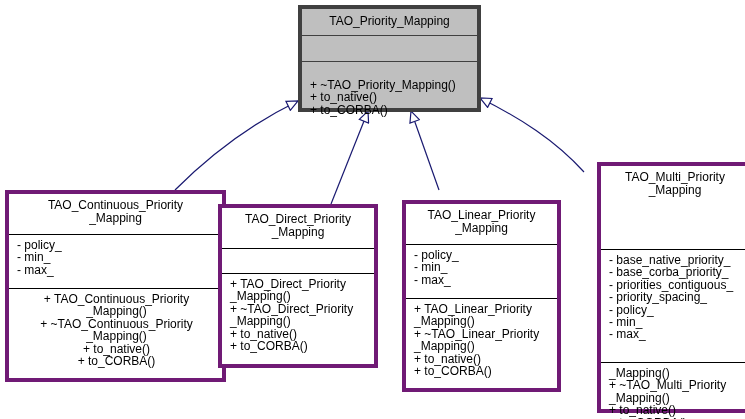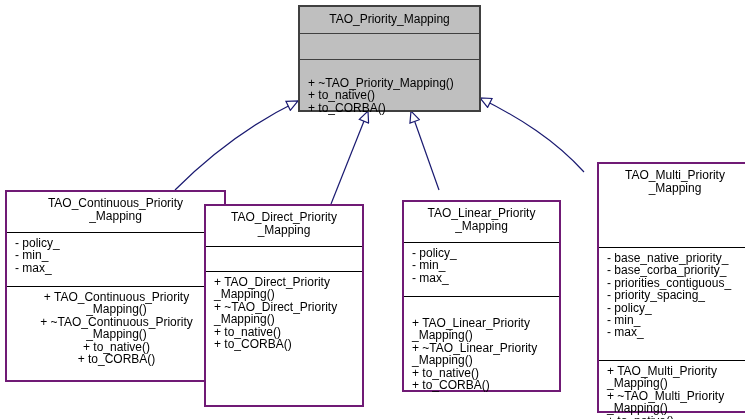--- a/index.html
+++ b/index.html
@@ -1,18 +1,18 @@
 <!DOCTYPE html>
 <html><head>
   <meta charset="utf-8">
   <style>
     html, body { margin: 0; padding: 0; background: #ffffff; }
     body { width: 745px; height: 419px; position: relative; overflow: hidden;
            font-family: "Liberation Sans", sans-serif; font-size: 12px; color: #000; }
-    .cls { position: absolute; border: 2px solid #701a75; background: #fff; box-sizing: border-box; }
+    .cls { position: absolute; border: 4px solid #701a75; background: #fff; box-sizing: border-box; }
     .cls.base { background: #bfbfbf; border-color: #404040; }
     .cls .sec { border-top: 1px solid #000; box-sizing: border-box; padding: 2px 6px 2px 8px; line-height: 12.4px; }
     .cls.base .sec { border-top-color: #404040; }
     .cls .title { border-top: none; text-align: center; padding: 5px 6px 4px 6px; line-height: 13px; }
     .cls .sec .line { display: block; white-space: nowrap; }
     .cls .title .line { white-space: nowrap; }
     svg.edges { position: absolute; left: 0; top: 0; }
   </style>
 </head>
 <body>
@@ -54,21 +54,21 @@
   <div class="sec" style="padding-top:4px;text-align:center;">
     <span class="line">+ TAO_Continuous_Priority</span>
     <span class="line">_Mapping()</span>
     <span class="line">+ ~TAO_Continuous_Priority</span>
     <span class="line">_Mapping()</span>
     <span class="line">+ to_native()</span>
     <span class="line">+ to_CORBA()</span>
   </div>
 </div>
 
-<div class="cls" style="left:204px; top:204px; width:160px; height:203px;">
+<div class="cls" style="left:218px; top:204px; width:160px; height:164px;">
   <div class="sec title" style="height:40px;">
     <span class="line" style="display:block">TAO_Direct_Priority</span>
     <span class="line" style="display:block">_Mapping</span>
   </div>
   <div class="sec" style="height:25px;"></div>
   <div class="sec" style="padding-top:4px;">
     <span class="line">+ TAO_Direct_Priority</span>
     <span class="line">_Mapping()</span>
     <span class="line">+ ~TAO_Direct_Priority</span>
     <span class="line">_Mapping()</span>
@@ -80,21 +80,21 @@
 <div class="cls" style="left:402px; top:200px; width:159px; height:192px;">
   <div class="sec title" style="height:40px;">
     <span class="line" style="display:block">TAO_Linear_Priority</span>
     <span class="line" style="display:block">_Mapping</span>
   </div>
   <div class="sec" style="height:54px; padding-top:4px;">
     <span class="line">- policy_</span>
     <span class="line">- min_</span>
     <span class="line">- max_</span>
   </div>
-  <div class="sec" style="padding-top:20px;">
+  <div class="sec" style="padding-top:4px;">
     <span class="line">+ TAO_Linear_Priority</span>
     <span class="line">_Mapping()</span>
     <span class="line">+ ~TAO_Linear_Priority</span>
     <span class="line">_Mapping()</span>
     <span class="line">+ to_native()</span>
     <span class="line">+ to_CORBA()</span>
   </div>
 </div>
 
 <div class="cls" style="left:597px; top:162px; width:156px; height:251px;">
@@ -105,20 +105,19 @@
   <div class="sec" style="height:113px; padding-top:4px;margin-top:44px;">
     <span class="line">- base_native_priority_</span>
     <span class="line">- base_corba_priority_</span>
     <span class="line">- priorities_contiguous_</span>
     <span class="line">- priority_spacing_</span>
     <span class="line">- policy_</span>
     <span class="line">- min_</span>
     <span class="line">- max_</span>
   </div>
   <div class="sec" style="padding-top:4px;">
-    <span class="line">+ TAO_Multi_Priority</span>
     <span class="line">_Mapping()</span>
     <span class="line">+ ~TAO_Multi_Priority</span>
     <span class="line">_Mapping()</span>
     <span class="line">+ to_native()</span>
     <span class="line">+ to_CORBA()</span>
   </div>
 </div>
 
 </body></html>

